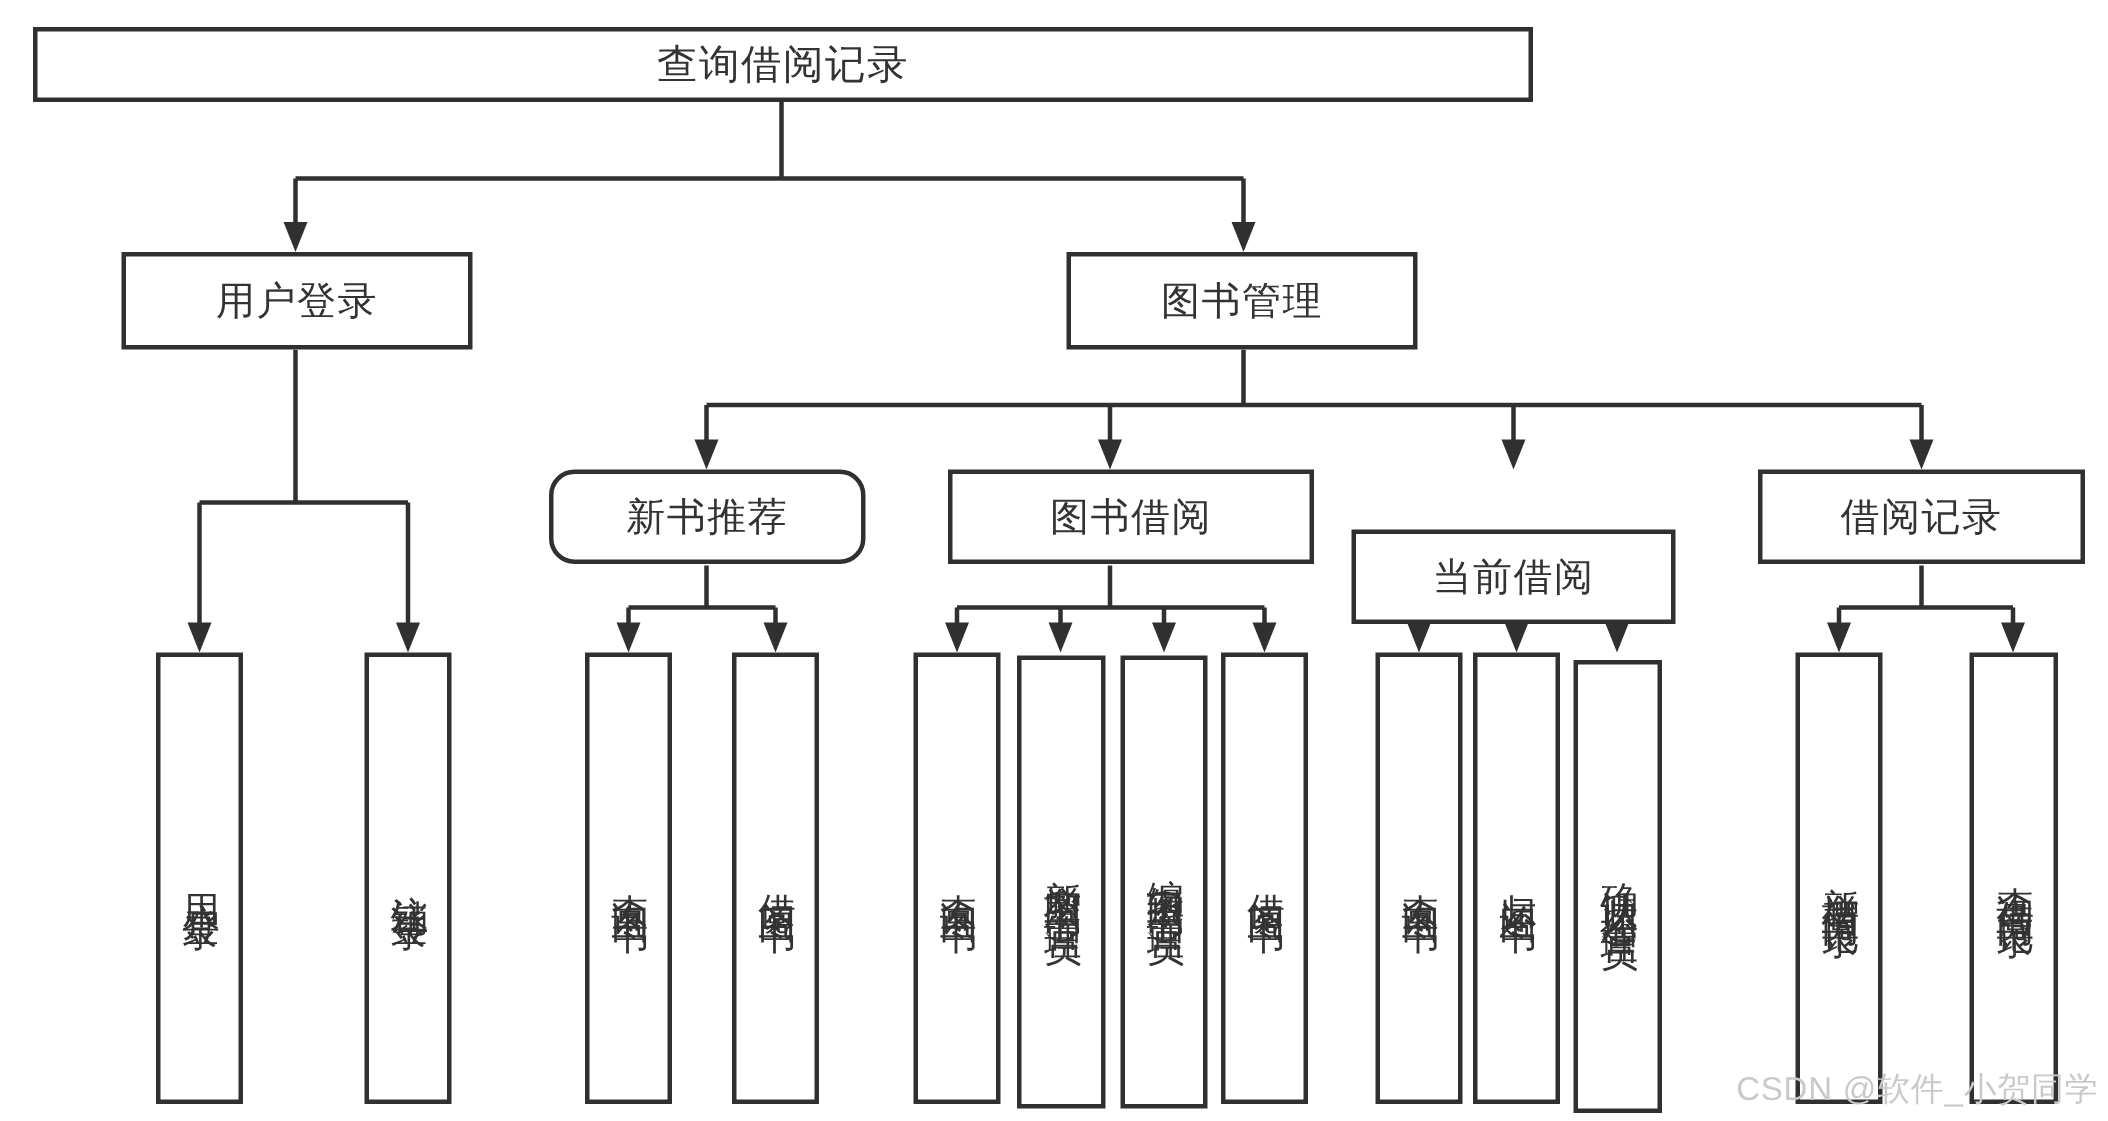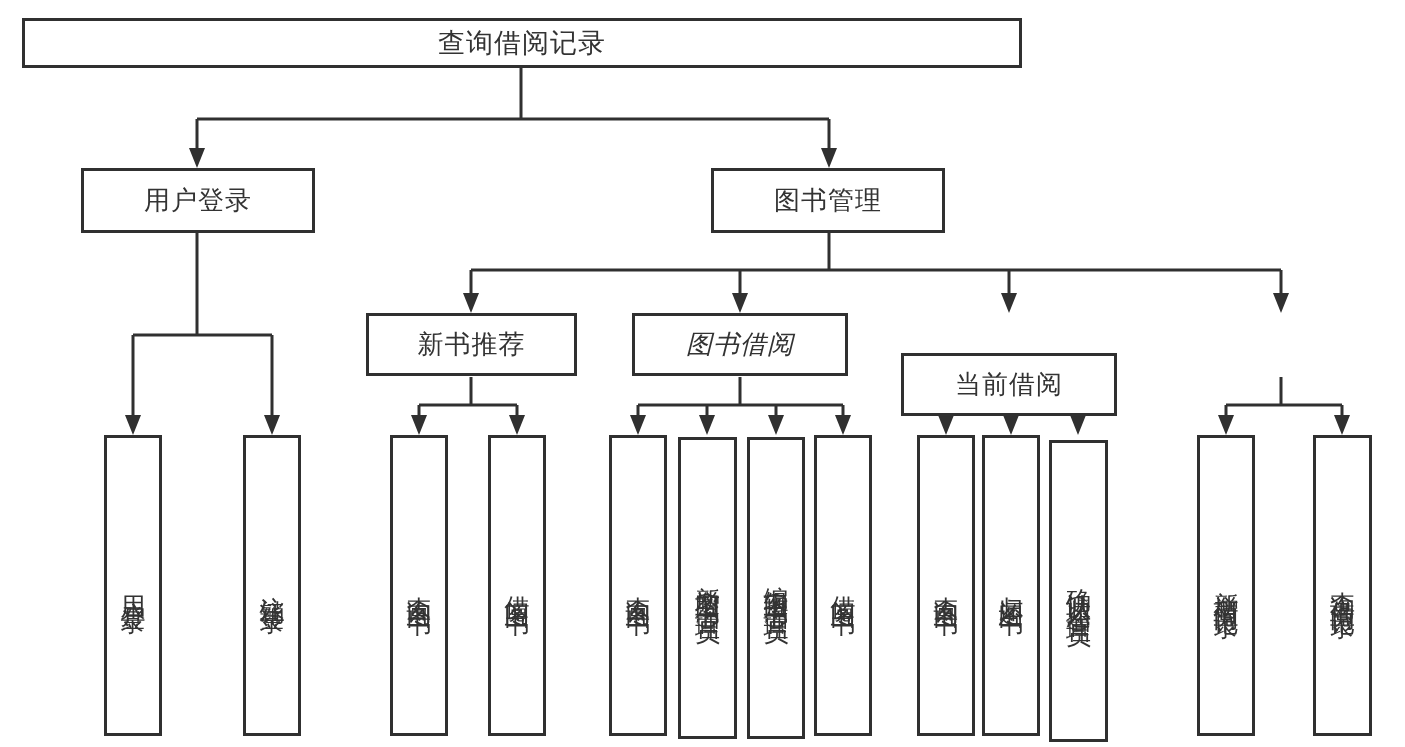--- a/index.html
+++ b/index.html
@@ -65,28 +65,31 @@
     <span class="h-label">查询借阅记录</span>
   </div>
 
   <div class="node" style="left:81px;top:168px;width:234px;height:65px;">
     <span class="h-label">用户登录</span>
   </div>
   <div class="node" style="left:711px;top:168px;width:234px;height:65px;font-family:Liberation Mono, monospace;">
     <span class="h-label">图书管理</span>
   </div>
 
-  <div class="node" style="left:366px;top:313px;width:211px;height:63px;">
+  <div class="node" style="left:366px;top:313px;width:211px;height:63px;border-radius:17px;">
     <span class="h-label">新书推荐</span>
   </div>
-  <div class="node" style="left:632px;top:313px;width:216px;height:63px;font-style:italic;">
+  <div class="node" style="left:632px;top:313px;width:244px;height:63px;">
     <span class="h-label">图书借阅</span>
   </div>
   <div class="node" style="left:901px;top:313px;width:216px;height:63px;margin-top:40px;">
     <span class="h-label">当前借阅</span>
+  </div>
+  <div class="node" style="left:1172px;top:313px;width:218px;height:63px;">
+    <span class="h-label">借阅记录</span>
   </div>
 
   <div class="node" style="left:104px;top:435px;width:58px;height:301px;">
     <span class="v-label">用户登录</span>
   </div>
   <div class="node" style="left:243px;top:435px;width:58px;height:301px;">
     <span class="v-label">注销登录</span>
   </div>
 
   <div class="node" style="left:390px;top:435px;width:58px;height:301px;">
@@ -119,14 +122,15 @@
     <span class="v-label">确认归还（管理员）</span>
   </div>
 
   <div class="node" style="left:1197px;top:435px;width:58px;height:301px;">
     <span class="v-label">新增借阅记录</span>
   </div>
   <div class="node" style="left:1313px;top:435px;width:59px;height:301px;">
     <span class="v-label">查询借阅记录</span>
   </div>
 
+  <div class="watermark">CSDN @软件_小贺同学</div>
 
 </div>
 
 </body></html>

